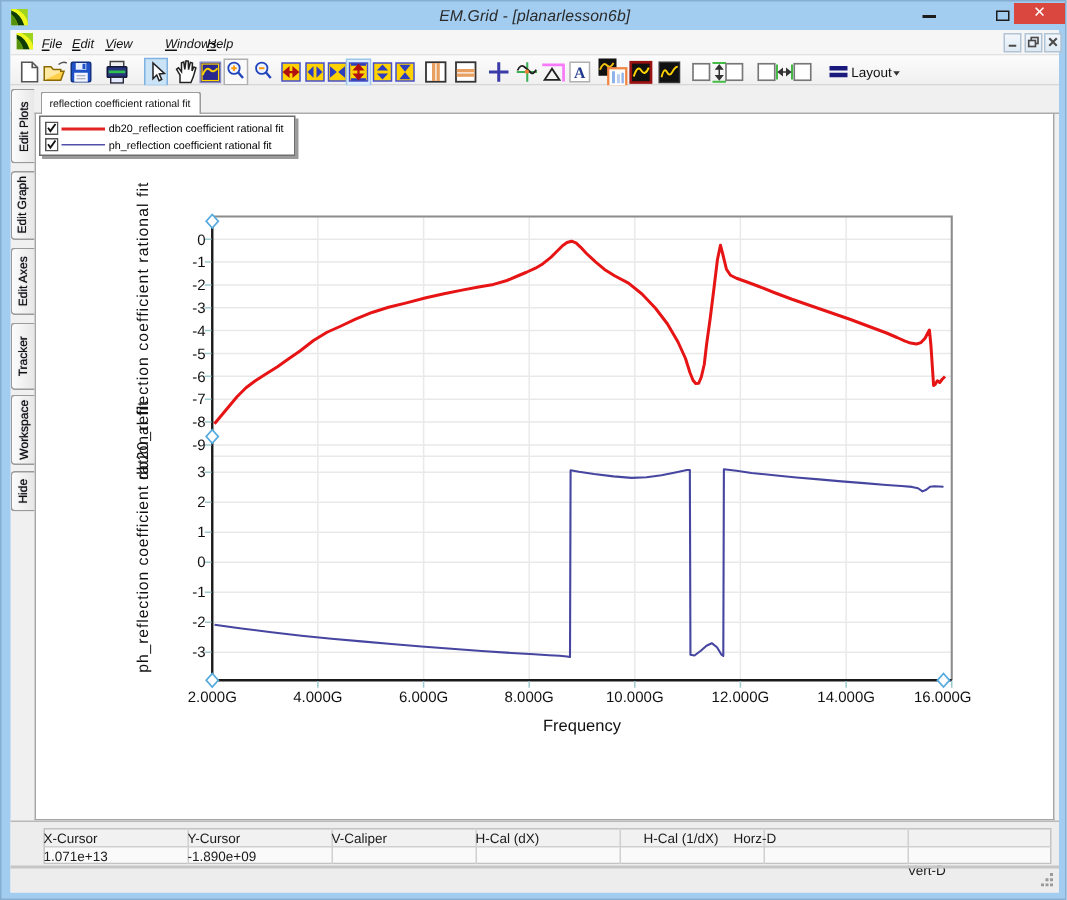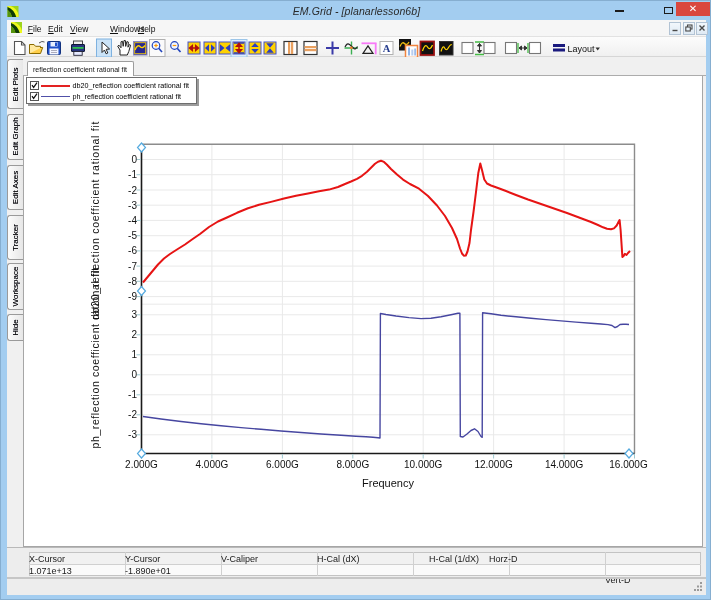--- a/index.html
+++ b/index.html
@@ -8,21 +8,21 @@
 #titletext{left:0;top:3.5px;width:711px;text-align:center;font-size:10.5px;color:#2a2a2a;letter-spacing:0.1px;font-style:italic;}
 #tbicon{left:6px;top:5px;width:12px;height:11px;}
 #minbtn{left:614px;top:9px;width:9px;height:2px;background:#1c1c1c;}
 #maxbtn{left:663px;top:5.5px;width:9px;height:7px;border:1.2px solid #1c1c1c;}
 #closebtn{left:675px;top:1px;width:34px;height:14px;background:#d9473e;color:#fff;text-align:center;font-size:10px;line-height:13px;}
 
 #shell{left:6px;top:19px;width:699px;height:575px;background:#f0f0f0;}
 
 #menu{left:6px;top:19px;width:699px;height:17px;background:#f6f6f6;border-bottom:1px solid #e2e2e2;}
 #menuicon{left:10px;top:21px;width:11px;height:11px;}
-.mi{top:23px;font-size:8.5px;color:#111;}
+.mi{top:23px;font-size:8.5px;color:#111;font-style:italic;}
 .mi u{text-decoration:underline;}
 .mdib{top:21px;width:12px;height:12.5px;border:1px solid #b2c3d4;background:linear-gradient(#f2f7fc,#dfeaf4);}
 
 #toolbar{left:6px;top:36px;width:699px;height:20px;background:linear-gradient(#fcfcfc,#f0f0f0);border-bottom:1px solid #d6d6d6;}
 
 #tabrow{left:6px;top:56px;width:699px;height:19px;background:#f0f0f0;}
 #tabline{left:6px;top:74px;width:699px;height:1px;background:#acacac;}
 #doctab{left:25.5px;top:60px;width:107px;height:15px;background:#fff;border:1px solid #9c9c9c;border-bottom:none;border-radius:2px 2px 0 0;font-size:7px;color:#111;text-align:center;line-height:15px;}
 
 #view{left:22px;top:75px;width:680px;height:471px;background:#fff;border-left:1px solid #a6a6a6;border-right:1px solid #a6a6a6;border-bottom:1px solid #a6a6a6;}
@@ -324,21 +324,21 @@
 <div class="abs" style="left:508px;top:551px;width:1px;height:24px;background:#d0d0d0"></div>
 <div class="abs" style="left:604px;top:551px;width:1px;height:24px;background:#d0d0d0"></div>
 <div class="abs scell" style="left:28px;top:553px">X-Cursor</div>
 <div class="abs scell" style="left:124px;top:553px">Y-Cursor</div>
 <div class="abs scell" style="left:220px;top:553px">V-Caliper</div>
 <div class="abs scell" style="left:316px;top:553px">H-Cal (dX)</div>
 <div class="abs scell" style="left:428px;top:553px">H-Cal (1/dX)</div>
 <div class="abs scell" style="left:488px;top:553px">Horz-D</div>
 <div class="abs scell" style="left:604px;top:574px">Vert-D</div>
 <div class="abs scell" style="left:28px;top:565px">1.071e+13</div>
-<div class="abs scell" style="left:124px;top:565px">-1.890e+01</div>
+<div class="abs scell" style="left:124px;top:565px">-1.890e+09</div>
  <div class="abs" id="statline"></div>
  <svg class="abs" id="grip" viewBox="0 0 9 9">
       <g fill="#9a9a9a">
         <rect x="6" y="0" width="2" height="2"></rect>
         <rect x="6" y="3.5" width="2" height="2"></rect>
         <rect x="6" y="7" width="2" height="2"></rect>
         <rect x="3" y="3.5" width="2" height="2"></rect>
         <rect x="3" y="7" width="2" height="2"></rect>
         <rect x="0" y="7" width="2" height="2"></rect>
       </g>

